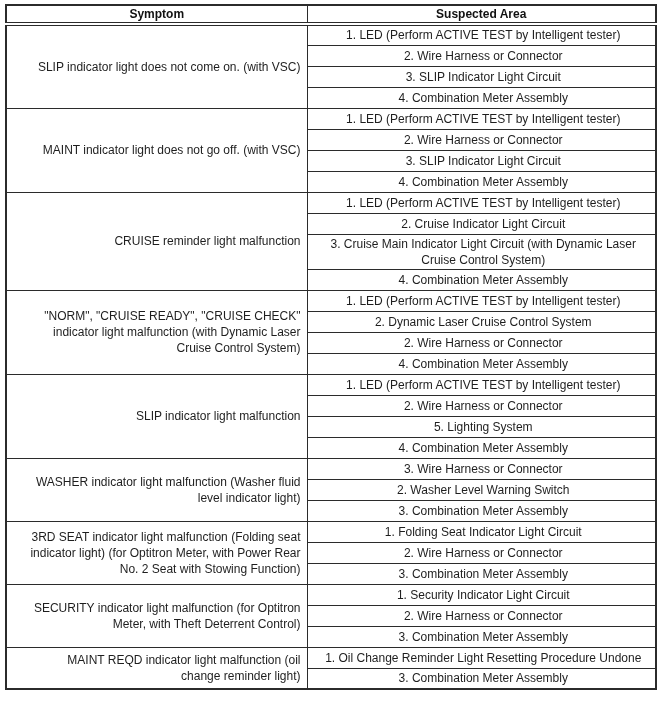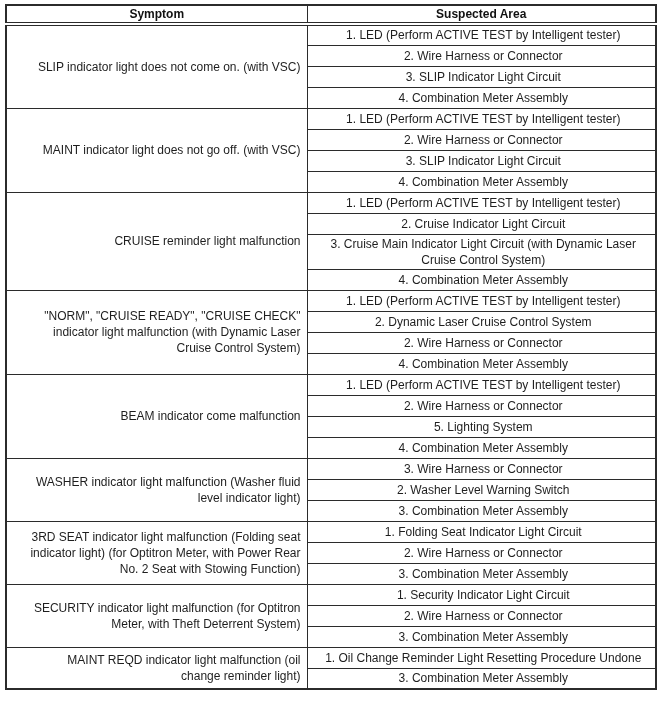--- a/index.html
+++ b/index.html
@@ -123,21 +123,21 @@
         <tr>
           <td class="area">2. Dynamic Laser Cruise Control System</td>
         </tr>
         <tr>
           <td class="area">2. Wire Harness or Connector</td>
         </tr>
         <tr>
           <td class="area">4. Combination Meter Assembly</td>
         </tr>
         <tr>
-          <td class="symptom" rowspan="4">BEAM indicator come malfunction</td>
+          <td class="symptom" rowspan="4">SLIP indicator light malfunction</td>
           <td class="area">1. LED (Perform ACTIVE TEST by Intelligent tester)</td>
         </tr>
         <tr>
           <td class="area">2. Wire Harness or Connector</td>
         </tr>
         <tr>
           <td class="area">5. Lighting System</td>
         </tr>
         <tr>
           <td class="area">4. Combination Meter Assembly</td>
@@ -156,21 +156,21 @@
           <td class="symptom" rowspan="3">3RD SEAT indicator light malfunction (Folding seat indicator light) (for Optitron Meter, with Power Rear No. 2 Seat with Stowing Function)</td>
           <td class="area">1. Folding Seat Indicator Light Circuit</td>
         </tr>
         <tr>
           <td class="area">2. Wire Harness or Connector</td>
         </tr>
         <tr>
           <td class="area">3. Combination Meter Assembly</td>
         </tr>
         <tr>
-          <td class="symptom" rowspan="3">SECURITY indicator light malfunction (for Optitron Meter, with Theft Deterrent System)</td>
+          <td class="symptom" rowspan="3">SECURITY indicator light malfunction (for Optitron Meter, with Theft Deterrent Control)</td>
           <td class="area">1. Security Indicator Light Circuit</td>
         </tr>
         <tr>
           <td class="area">2. Wire Harness or Connector</td>
         </tr>
         <tr>
           <td class="area">3. Combination Meter Assembly</td>
         </tr>
         <tr>
           <td class="symptom" rowspan="2">MAINT REQD indicator light malfunction (oil change reminder light)</td>

